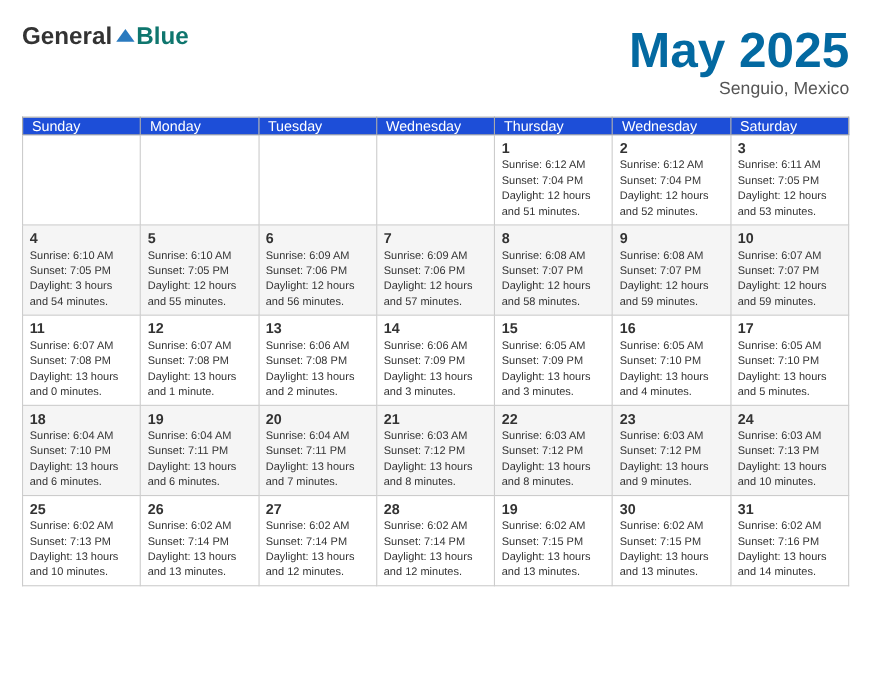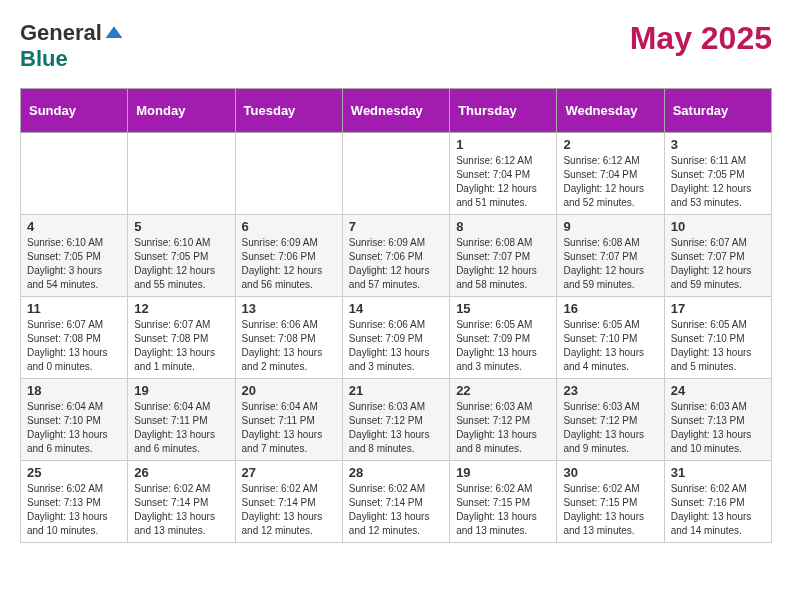--- a/index.html
+++ b/index.html
@@ -11,21 +11,21 @@
       padding: 20px;
     }
     .header {
       display: flex;
       justify-content: space-between;
       align-items: flex-start;
       margin-bottom: 16px;
     }
     .logo {
       display: flex;
-      flex-direction: column;
+      flex-direction: row;
       align-items: flex-start;
     }
     .logo-text {
       display: flex;
       align-items: center;
     }
     .logo-general {
       font-size: 22px;
       font-weight: bold;
       color: #333;
@@ -37,39 +37,39 @@
     }
     .logo-icon {
       width: 20px;
       height: 20px;
       margin-left: 2px;
     }
     .title-block {
       text-align: right;
     }
     .month-year {
-      font-size: 32px;
+      font-size: 45px;
       font-weight: bold;
-      color: #be185d;
+      color: #0369a1;
     }
     .location {
       font-size: 16px;
       color: #555;
     }
     .calendar {
       width: 100%;
       border-collapse: collapse;
       border: 1px solid #ccc;
     }
     .calendar th {
-      background-color: #a21caf;
+      background-color: #1d4ed8;
       color: #fff;
       font-size: 13px;
-      font-weight: bold;
-      padding: 14px 8px;
+      font-weight: normal;
+      padding: 0 8px;
       text-align: left;
       border: 1px solid #aaa;
     }
     .calendar td {
       border: 1px solid #ccc;
       vertical-align: top;
       padding: 4px 6px;
       width: 107px;
       min-height: 80px;
       font-size: 10.5px;
@@ -106,20 +106,21 @@
     <div class="logo-text">
       <span class="logo-general">General</span>
       <svg class="logo-icon" viewBox="0 0 24 24" xmlns="http://www.w3.org/2000/svg">
         <polygon points="2,18 12,4 22,18" fill="#2a7abf"></polygon>
       </svg>
     </div>
     <span class="logo-blue">Blue</span>
   </div>
   <div class="title-block">
     <div class="month-year">May 2025</div>
+    <div class="location">Senguio, Mexico</div>
   </div>
 </div>
 
 <table class="calendar">
   <thead>
     <tr>
     <th>Sunday</th>
         <th>Monday</th>
         <th>Tuesday</th>
         <th>Wednesday</th>

